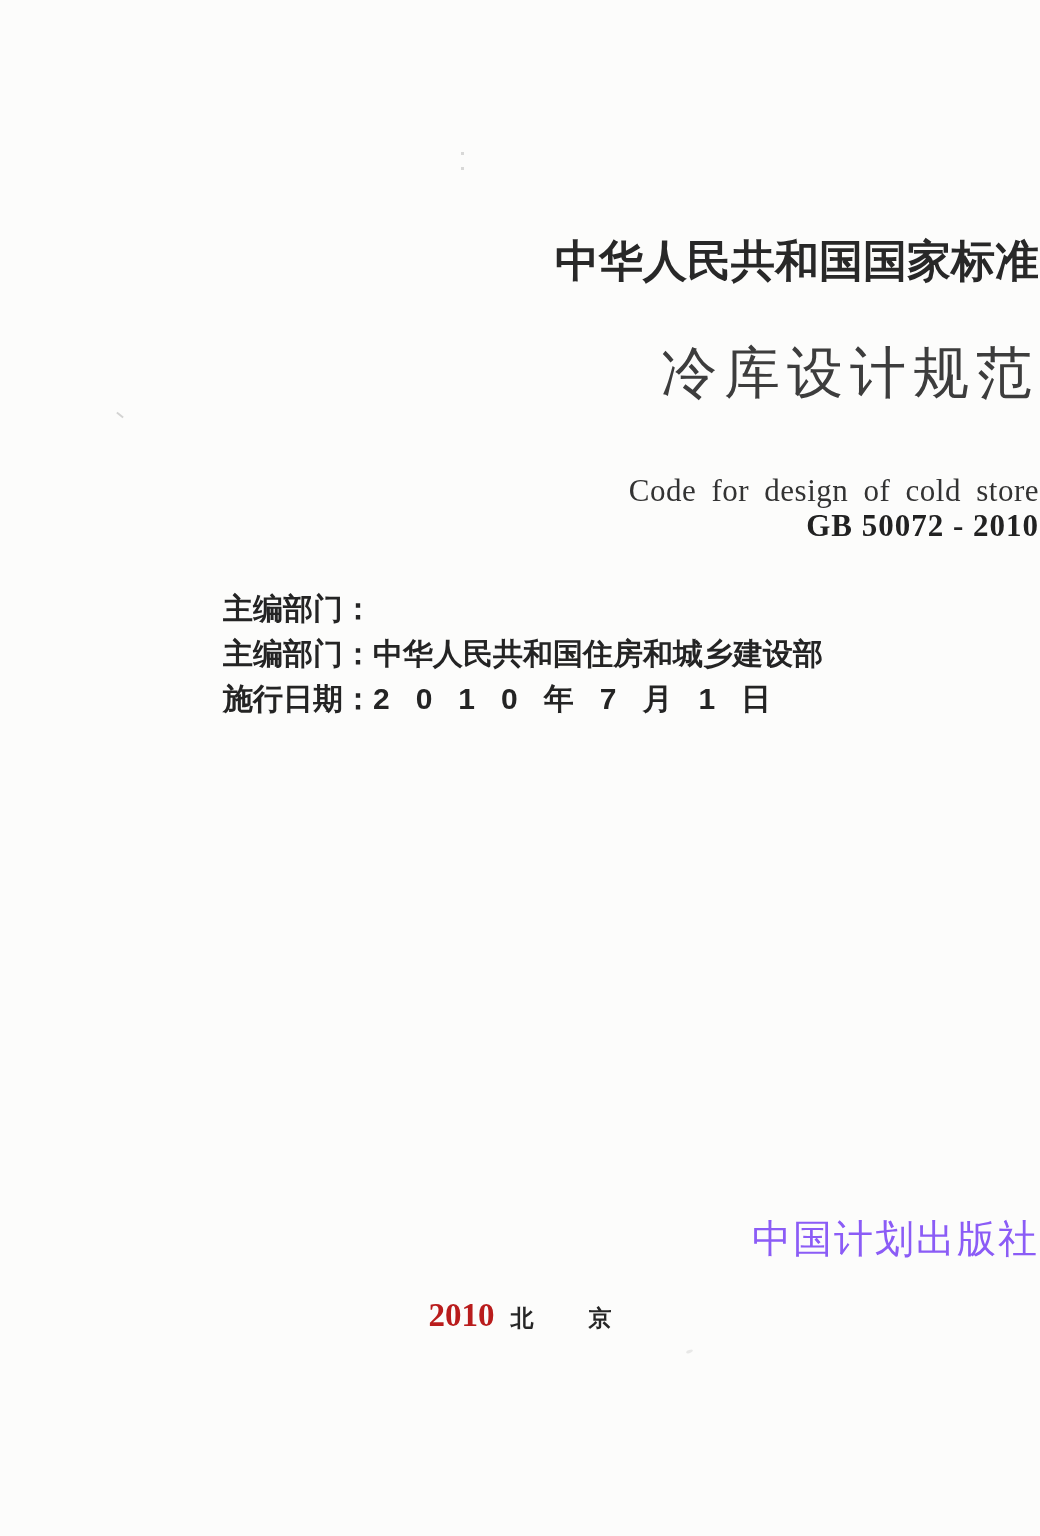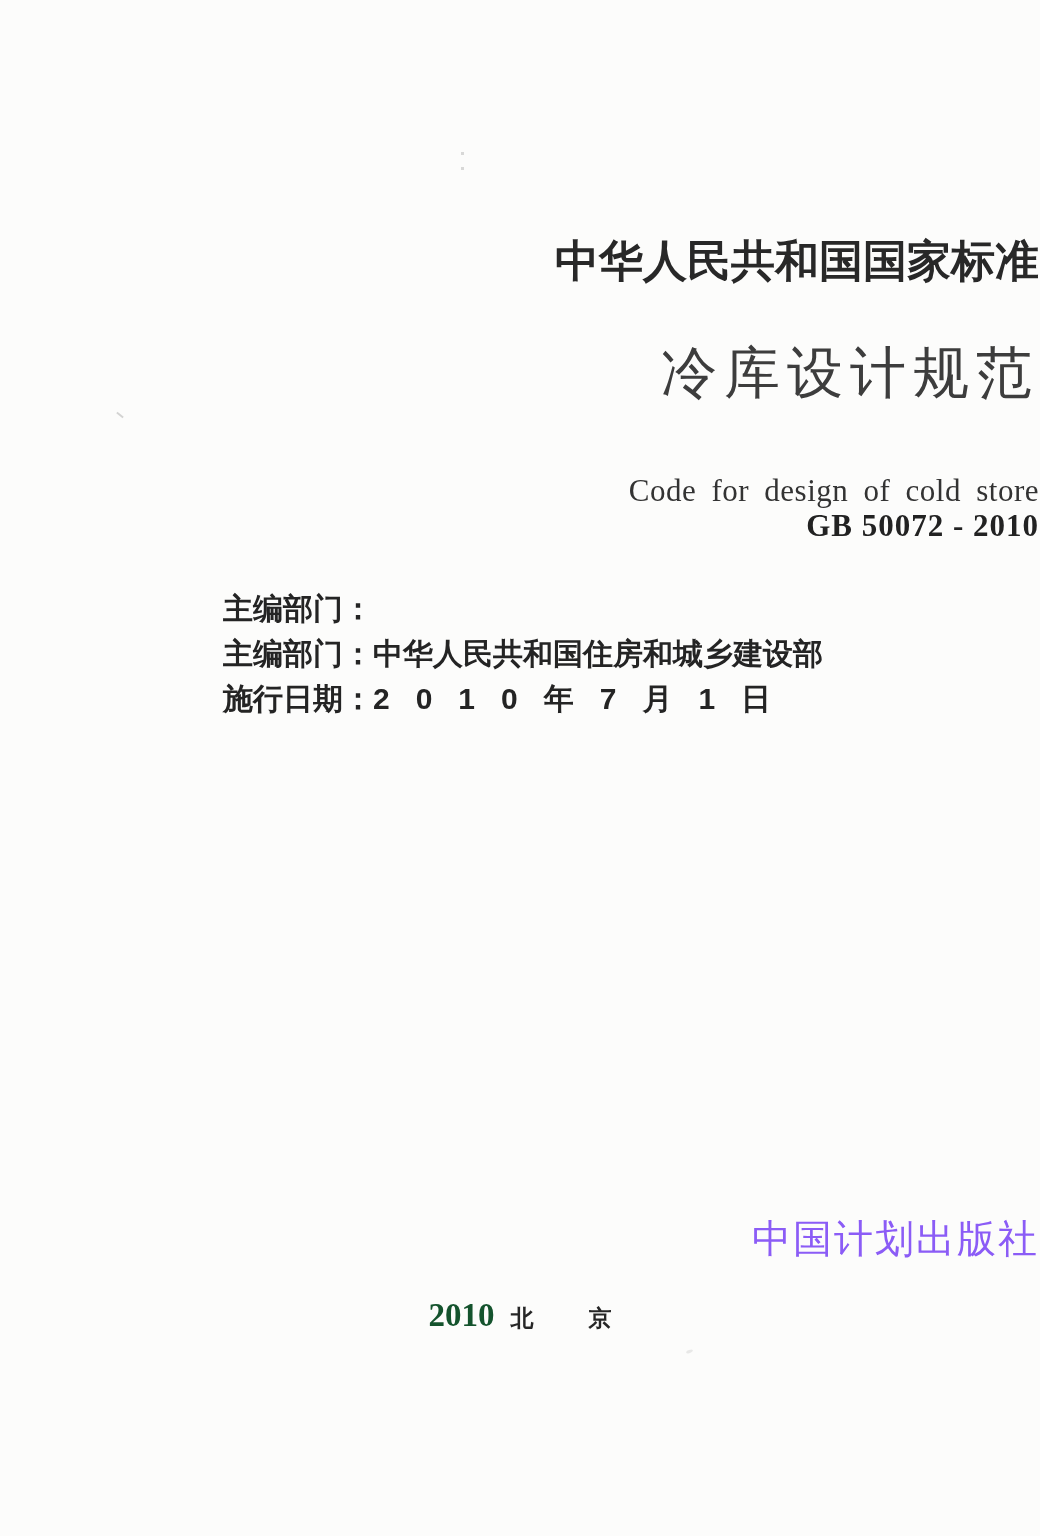--- a/index.html
+++ b/index.html
@@ -102,21 +102,21 @@
     right: 0;
     display: flex;
     justify-content: center;
     align-items: baseline;
     white-space: nowrap;
   }
   .imprint-year {
     font-family: "Liberation Serif", serif;
     font-weight: 700;
     font-size: 33px;
-    color: #14532d;
+    color: #b91c1c;
   }
   .imprint-city {
     margin-left: 16px;
     font-family: "Liberation Sans", sans-serif;
     font-weight: 700;
     font-size: 23px;
     letter-spacing: 55px;
     margin-right: -55px;
     color: #262626;
   }

